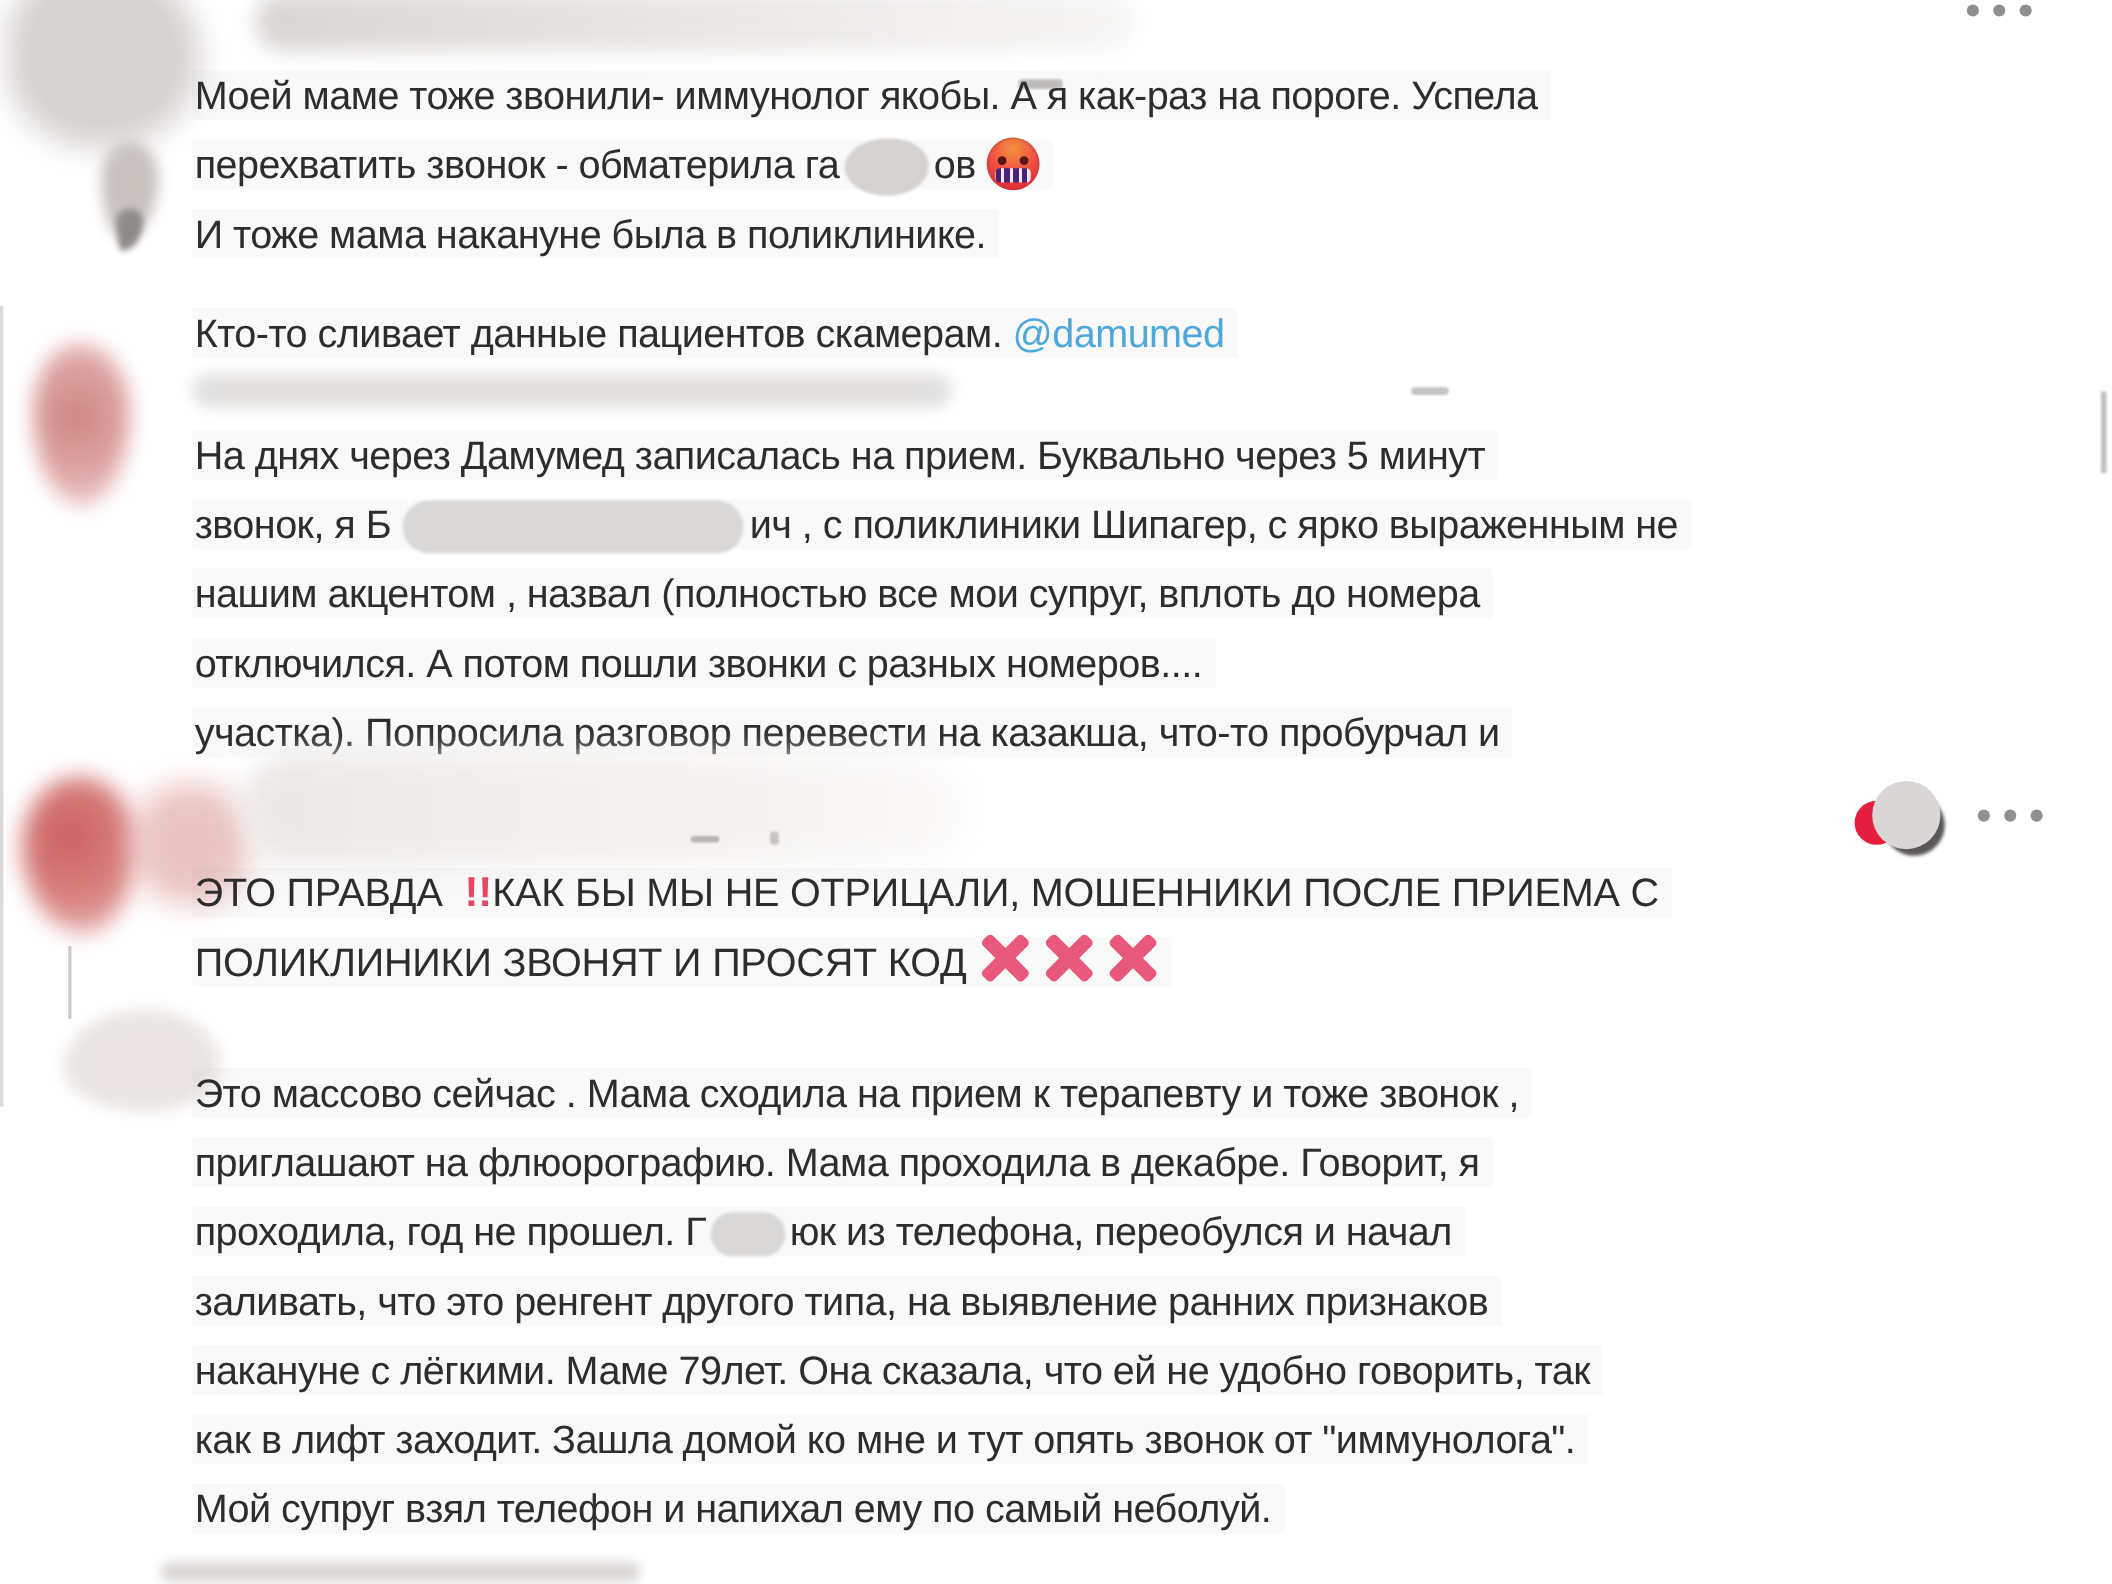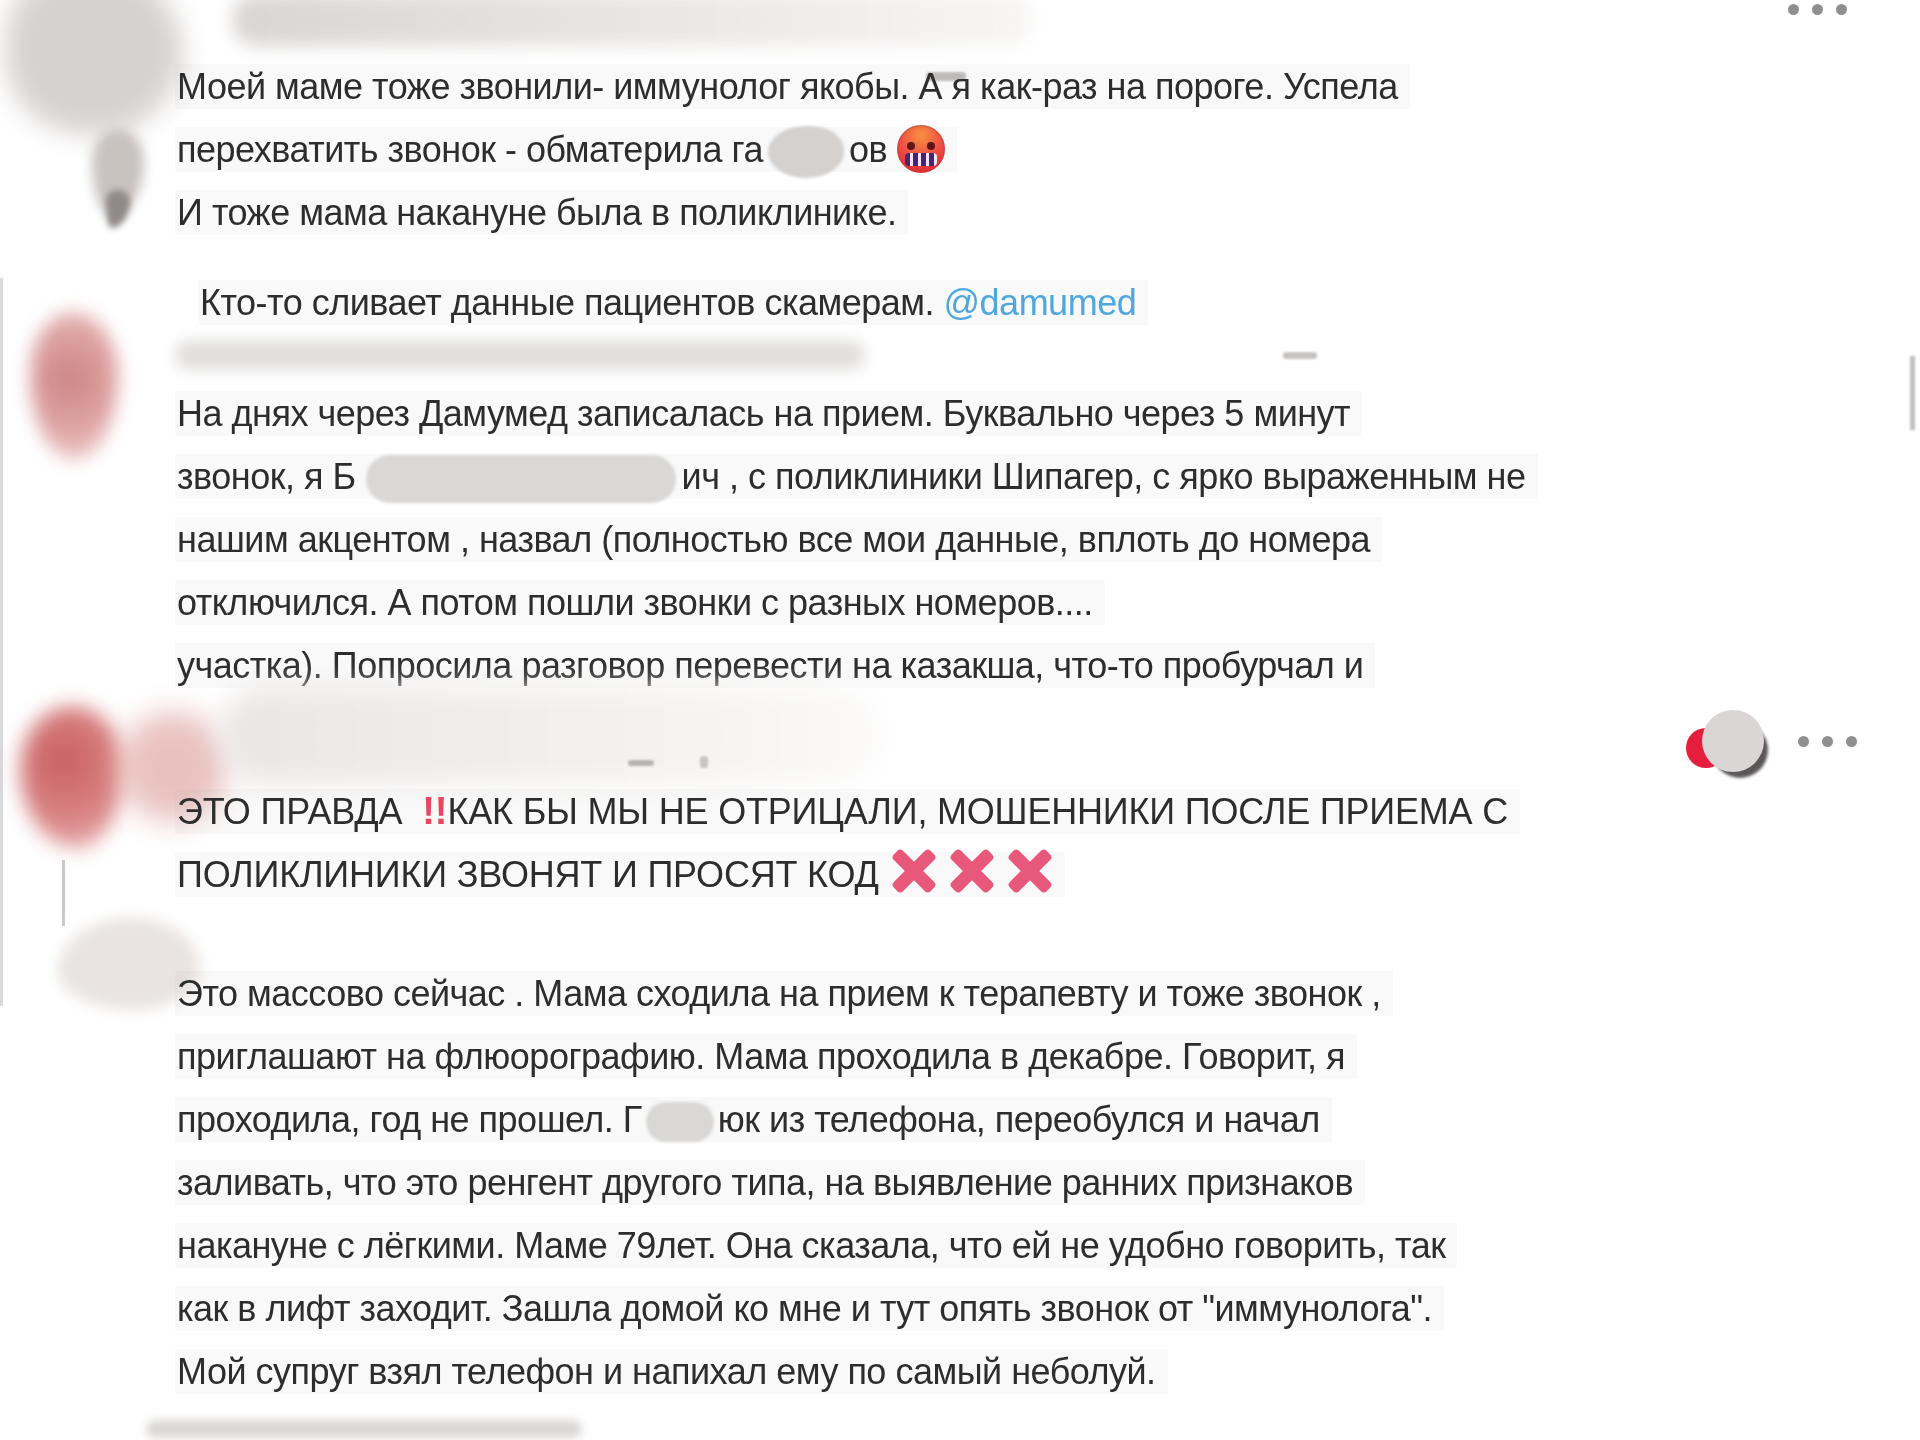--- a/index.html
+++ b/index.html
@@ -111,21 +111,21 @@
     <div class="tline">
       <span class="band">
         <span>перехватить звонок - обматерила га</span><span class="pill word1"></span><span>ов</span><span class="emoji"><span class="eye l"></span><span class="eye r"></span><span class="mouth"></span></span>
       </span>
     </div>
     <div class="tline">
       <span class="band">И тоже мама накануне была в поликлинике.</span>
     </div>
   </div>
 
-  <div class="textblock" style="top:271px;margin-left:23px;">
+  <div class="textblock" style="top:271px;">
     <div class="tline">
       <span class="band">
         <span>Кто-то сливает данные пациентов скамерам. </span><span class="mention">@damumed</span>
       </span>
     </div>
   </div>
 
   <div class="blob av2"></div>
   <div class="blob u2"></div>
   <div class="blob u2-frag"></div>
@@ -133,21 +133,21 @@
   <div class="textblock" style="top:382px;">
     <div class="tline">
       <span class="band">На днях через Дамумед записалась на прием. Буквально через 5 минут</span>
     </div>
     <div class="tline">
       <span class="band">
         <span>звонок, я Б</span><span class="pill name"></span><span>ич , с поликлиники Шипагер, с ярко выраженным не</span>
       </span>
     </div>
     <div class="tline">
-      <span class="band">нашим акцентом , назвал (полностью все мои данные, вплоть до номера</span>
+      <span class="band">нашим акцентом , назвал (полностью все мои супруг, вплоть до номера</span>
     </div>
     <div class="tline">
       <span class="band">отключился. А потом пошли звонки с разных номеров....</span>
     </div>
     <div class="tline">
       <span class="band">участка). Попросила разговор перевести на казакша, что-то пробурчал и</span>
     </div>
   </div>
 
   <div class="blob av3"></div>

